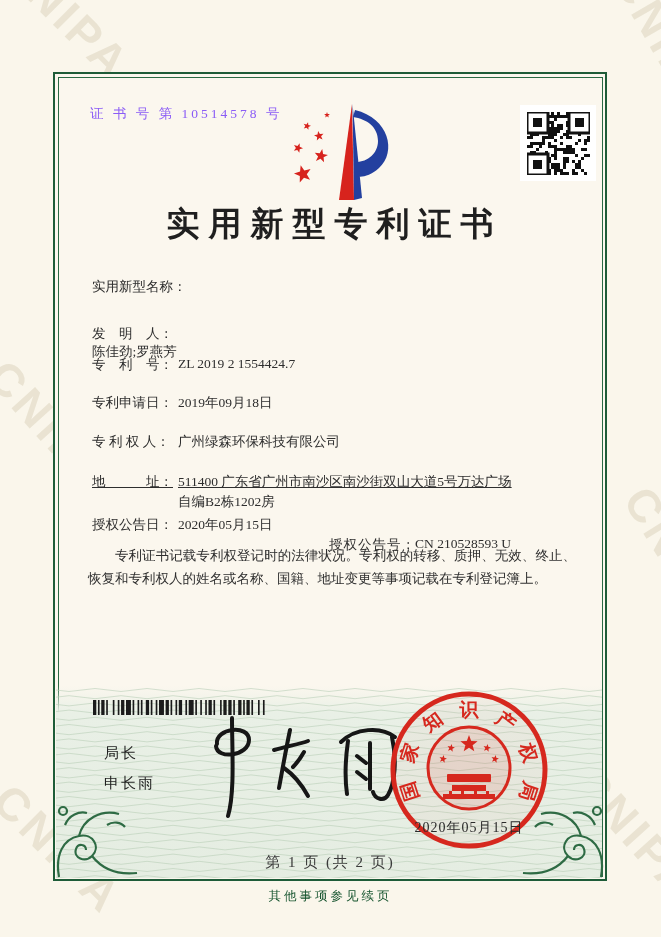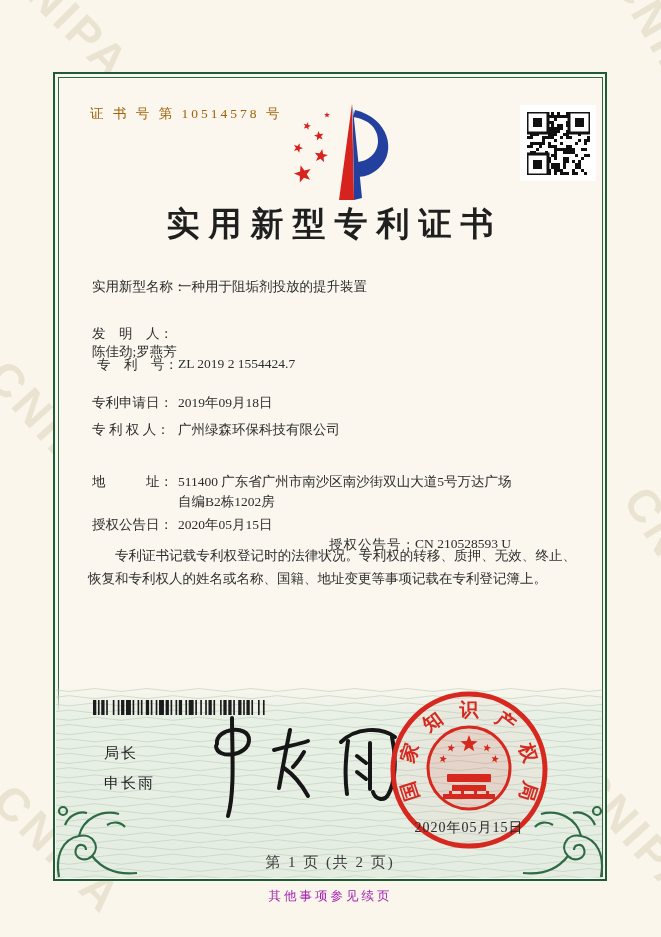--- a/index.html
+++ b/index.html
@@ -29,21 +29,21 @@
     border:2.5px solid #1e5c38;
     background:#fbf7ee;
     z-index:1;
   }
   .frame-inner {
     position:absolute; inset:2.5px;
     border:1px solid #2a6a44;
   }
   .cert-no {
     position:absolute; left:35px; top:31px;
-    font-size:13.5px; letter-spacing:3px; color:#a16207;text-align:right;
+    font-size:13.5px; letter-spacing:3px; color:#8b5cf6;text-align:right;
   }
   .logo { position:absolute; left:228px; top:24px; width:122px; height:108px; }
   .qr-patch {
     position:absolute; left:465px; top:31px; width:76px; height:76px;
     background:#ffffff; display:flex; align-items:center; justify-content:center;
   }
   .title {
     position:absolute; left:0; top:128px; width:100%;
     text-align:center;
     font-size:33px; font-weight:bold; color:#1f1f1f;
@@ -71,21 +71,21 @@
   .officer { position:absolute; left:49px; top:670px; font-family:"Liberation Sans", sans-serif; font-size:15px; color:#1d1d1d; letter-spacing:2px; }
   .officer div { margin-bottom:11px;font-family:Liberation Serif, serif; }
   .signature { position:absolute; left:140px; top:636px; width:220px; height:112px; }
   .seal { position:absolute; left:328px; top:612px; width:172px; height:172px; }
   .pagination { position:absolute; left:0; top:779px; width:100%; text-align:center; font-size:15px; color:#3a3a3a; letter-spacing:2px; }
   .flourish { position:absolute; bottom:0; width:84px; height:76px; }
   .flourish.left { left:0; }
   .flourish.right { right:0; transform:scaleX(-1); }
   .footer-note {
     position:absolute; left:0; top:888px; width:100%;
-    text-align:center; font-size:12.5px; color:#a21caf; letter-spacing:3px; z-index:1;
+    text-align:center; font-size:12.5px; color:#14532d; letter-spacing:3px; z-index:1;
   }
 </style>
 </head>
 <body>
 
 <div class="watermark" style="left:-14px; top:-12px; transform:rotate(45deg);">CNIPA</div>
 <div class="watermark" style="left:585px; top:14px; transform:rotate(60deg);">CNIPA</div>
 <div class="watermark" style="left:-30px; top:400px; transform:rotate(48deg);">CNIPA</div>
 <div class="watermark" style="left:390px; top:268px; transform:rotate(45deg);">CNIPA</div>
 <div class="watermark" style="left:140px; top:568px; transform:rotate(45deg); opacity:.32;">CNIPA</div>
@@ -255,39 +255,38 @@
           <rect x="6" y="48" width="9" height="9" fill="#111"></rect>
         </g>
       </svg>
   </div>
 
   <div class="title">实用新型专利证书</div>
 
   <div class="fields">
     <div class="frow" style="top:0;">
       <span class="flabel">实用新型名称：</span>
-      <span class="fvalue">一种用于阻垢剂投放的提升装置</span>
     </div>
     <div class="frow" style="top:47px;flex-direction:column;">
       <span class="flabel">发　明　人：</span>
       <span class="fvalue">陈佳劲;罗燕芳</span>
     </div>
-    <div class="frow" style="top:78px;text-align:right;">
+    <div class="frow" style="top:78px;">
       <span class="flabel">专　利　号：</span>
       <span class="fvalue">ZL 2019 2 1554424.7</span>
     </div>
     <div class="frow" style="top:116px;">
       <span class="flabel">专利申请日：</span>
       <span class="fvalue">2019年09月18日</span>
     </div>
-    <div class="frow" style="top:143px;">
+    <div class="frow" style="top:155px;">
       <span class="flabel">专 利 权 人：</span>
       <span class="fvalue">广州绿森环保科技有限公司</span>
     </div>
-    <div class="frow" style="top:195px;">
+    <div class="frow" style="top:195px;text-decoration:underline;">
       <span class="flabel">地　　　址：</span>
       <span class="fvalue">511400 广东省广州市南沙区南沙街双山大道5号万达广场</span>
       <span class="fvalue2-line" style="top:20px;">自编B2栋1202房</span>
     </div>
     <div class="frow" style="top:238px; width:488px;">
       <span class="flabel">授权公告日：</span>
       <span class="fvalue">2020年05月15日</span>
       <span class="pair2">
         <span class="plabel2">授权公告号：</span>
         <span class="fvalue">CN 210528593 U</span>

